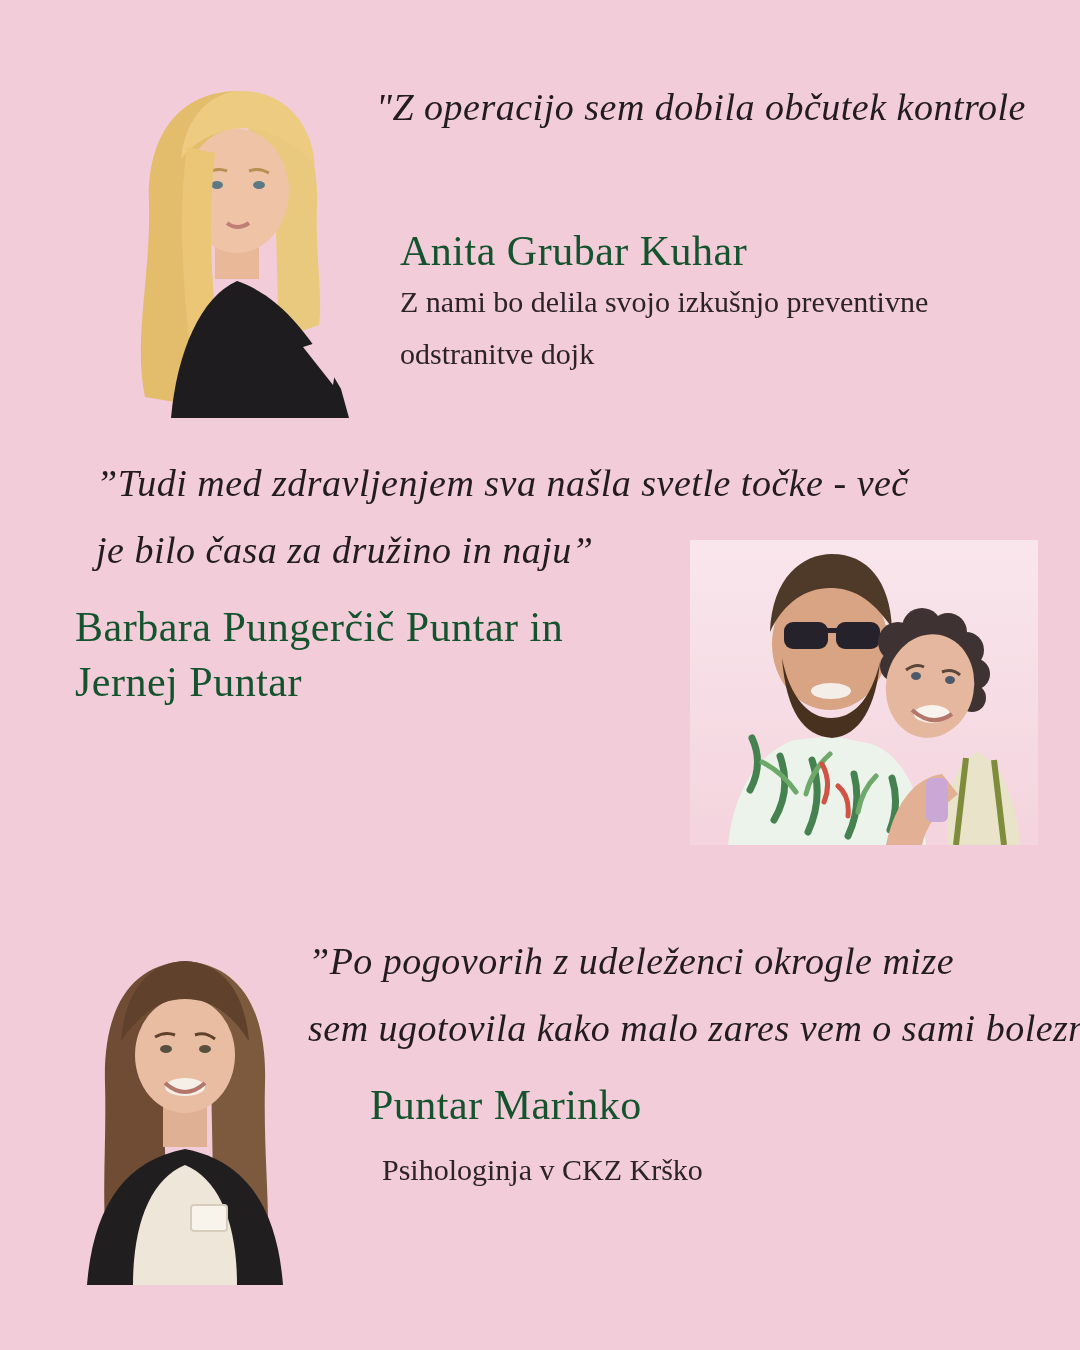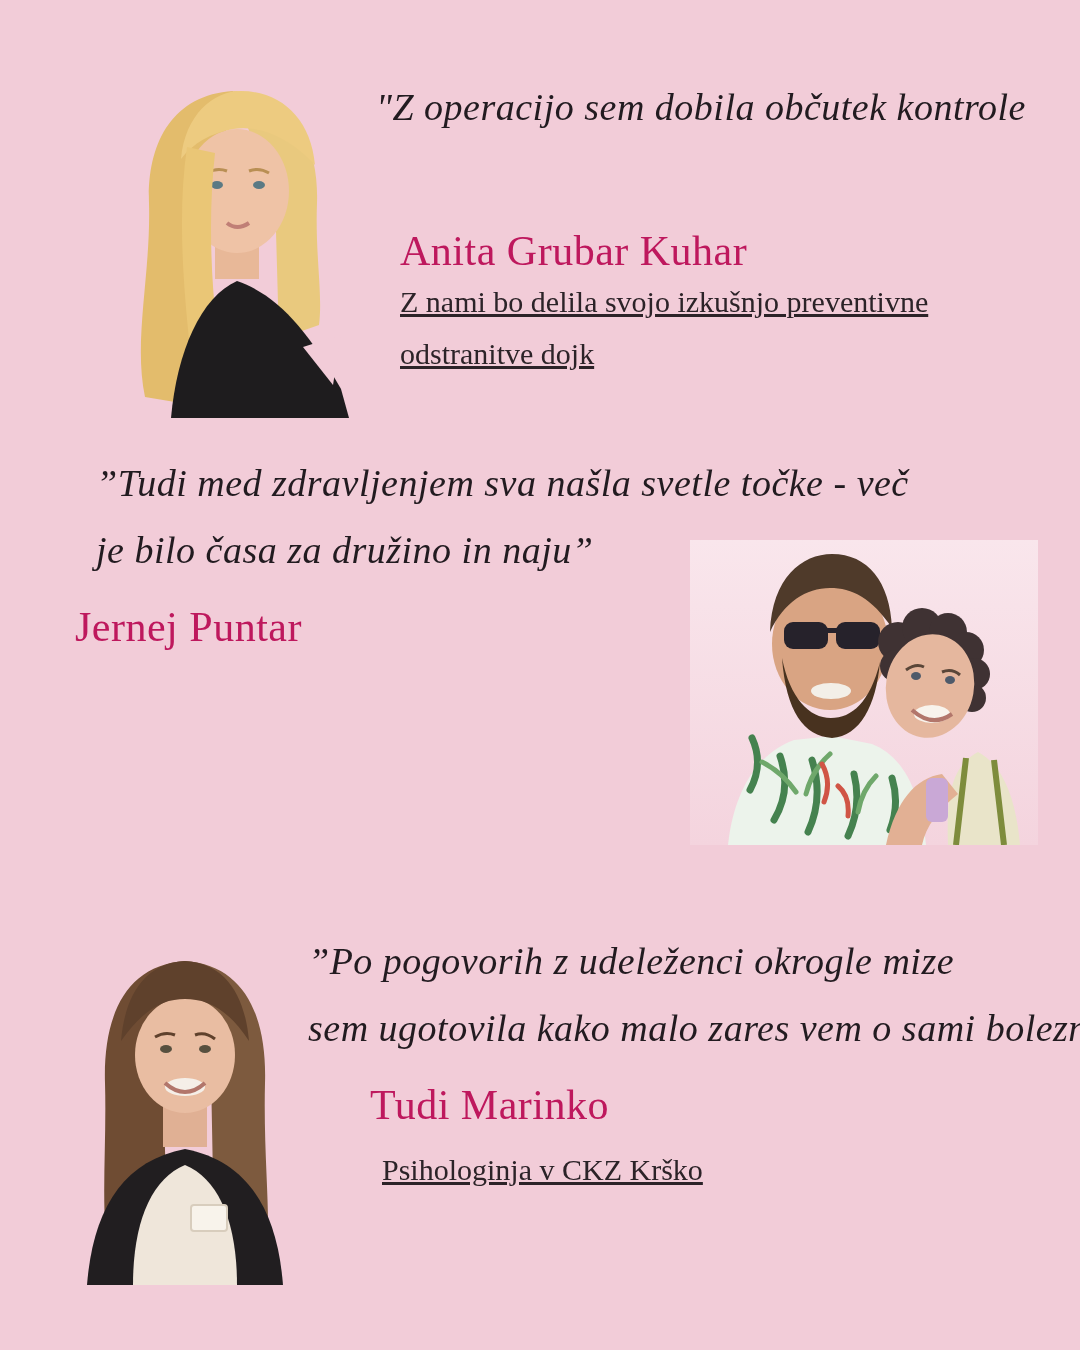--- a/index.html
+++ b/index.html
@@ -22,28 +22,27 @@
     font-size: 38px;
     letter-spacing: 0.5px;
     line-height: 1.75;
     white-space: nowrap;
   }
   .quote .qline { display: block; }
 
   .person-name {
     font-size: 42px;
     line-height: 1.3;
-    color: #be185d;
+    color: #14532d;
     letter-spacing: 0.5px;
   }
   .person-desc {
     font-size: 30px;
     line-height: 1.72;
     color: #2C2328;
-    text-decoration: underline;
   }
   .person-desc p { margin: 12px; }
 
   .photo { display: block; }
   .photo svg { display: block; width: 100%; height: 100%; }
 </style>
 </head>
 <body>
 
 <div class="canvas">
@@ -78,20 +77,21 @@
   <div class="abs person-name" style="left:400px; top:224px;">Anita Grubar Kuhar</div>
 
   <div class="abs person-desc" style="left:400px; top:276px; width:600px;">Z nami bo delila svojo izkušnjo preventivne odstranitve dojk</div>
 
   <div class="abs quote" style="left:68px; top:450px;margin-left:28px;">
     <span class="qline">”Tudi med zdravljenjem sva našla svetle točke - več</span>
     <span class="qline">je bilo časa za družino in naju”</span>
   </div>
 
   <div class="abs person-name" style="left:75px; top:600px;">
+    <div>Barbara Pungerčič Puntar in</div>
     <div>Jernej Puntar</div>
   </div>
 
 
   <div class="abs photo" style="left:690px; top:540px; width:348px; height:305px;">
     <svg viewBox="0 0 348 305">
       <defs>
         <linearGradient id="couplebg" x1="0" y1="0" x2="0" y2="1">
           <stop offset="0" stop-color="#F9E6EC"></stop>
           <stop offset="1" stop-color="#F4D4DE"></stop>
@@ -158,19 +158,19 @@
       <path d="M68 332 C68 270 86 226 120 212 C154 226 172 270 172 332 Z" fill="#EFE6DA"></path>
       <rect x="126" y="252" width="36" height="26" rx="3" fill="#F8F3EB" stroke="#D8CDBD" stroke-width="2"></rect>
     </svg>
   </div>
 
   <div class="abs quote" style="left:308px; top:928px;">
     <span class="qline">”Po pogovorih z udeleženci okrogle mize</span>
     <span class="qline">sem ugotovila kako malo zares vem o sami bolezni”</span>
   </div>
 
-  <div class="abs person-name" style="left:370px; top:1078px;">Tudi Marinko</div>
+  <div class="abs person-name" style="left:370px; top:1078px;">Puntar Marinko</div>
 
   <div class="abs person-desc" style="left:370px; top:1132px; width:665px;">
     <p>Psihologinja v CKZ Krško</p>
   </div>
 
 </div>
 
 </body></html>

